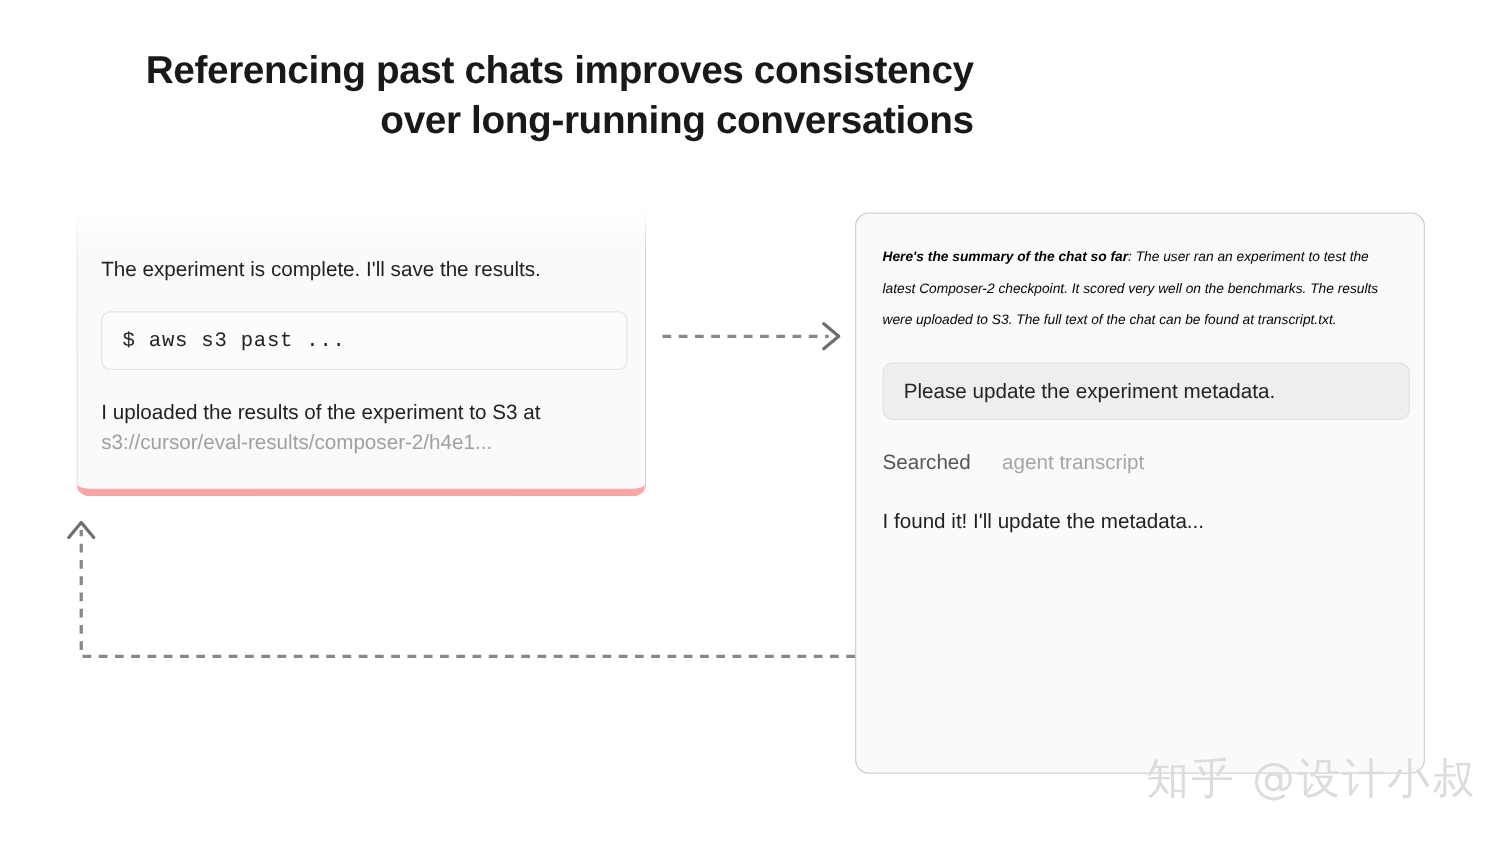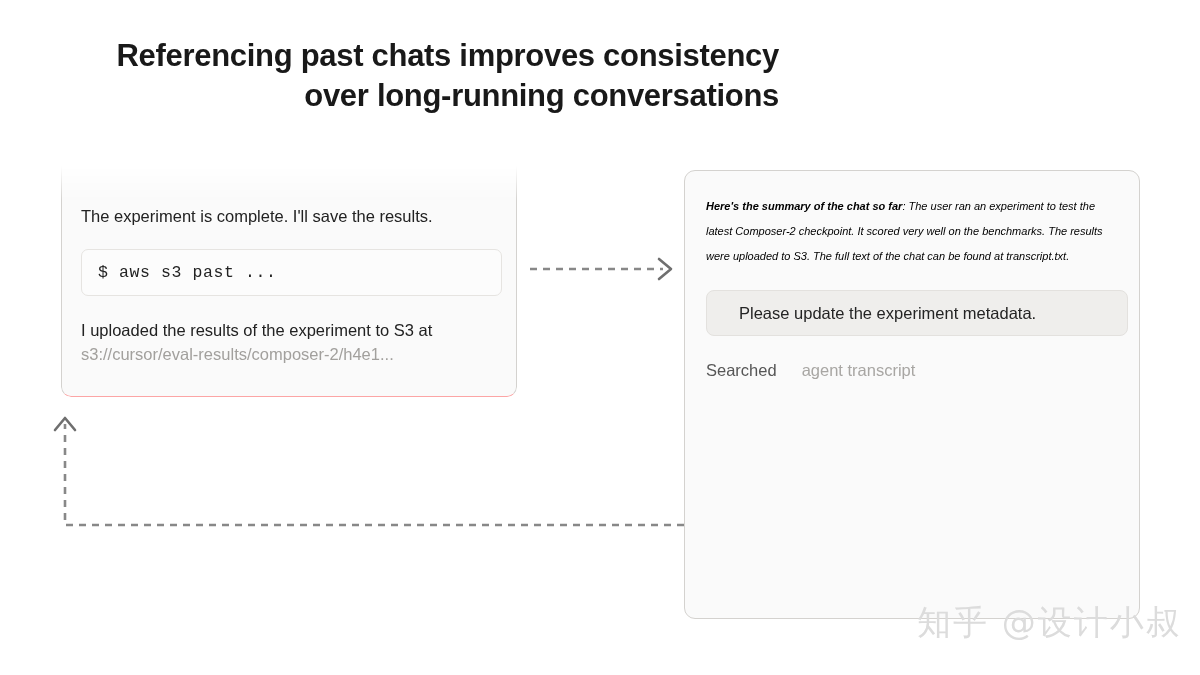--- a/index.html
+++ b/index.html
@@ -52,21 +52,21 @@
   #left-card {
     position: absolute;
     left: 61px;
     top: 166px;
     width: 456px;
     height: 231px;
     box-sizing: border-box;
     background: #fafafa;
     border-left: 1px solid #d4d2cf;
     border-right: 1px solid #d4d2cf;
-    border-bottom: 1px solid #fca5a5;
+    border-bottom: 6px solid #fca5a5;
     border-top: none;
     border-radius: 0 0 10px 10px;
     -webkit-mask-image: linear-gradient(to bottom, rgba(0,0,0,0) 0px, rgba(0,0,0,1) 34px);
     mask-image: linear-gradient(to bottom, rgba(0,0,0,0) 0px, rgba(0,0,0,1) 34px);
     padding-left: 29px;
   }
   #left-card-inner {
     position: absolute;
     left: 0; right: 0; top: 0;
     padding: 38px 19px 0 19px;
@@ -152,21 +152,21 @@
   #user-bubble {
     margin-top: 21px;
     box-sizing: border-box;
     width: 422px;
     min-height: 46px;
     background: #efeeec;
     border: 1px solid #e3e1de;
     border-radius: 8px;
     display: flex;
     align-items: center;
-    padding: 0 32px;
+    padding: 0 16px;
   }
   #user-bubble .bubble-text {
     font-size: 16.5px;
     line-height: 24px;
     color: #242424;
   }
   #recall-msg {
     margin-top: 23px;
     font-size: 16.5px;
     line-height: 25px;
@@ -249,17 +249,18 @@
     <div id="user-bubble">
       <span class="bubble-text">Please update the experiment metadata.</span>
     </div>
 
 
     <div id="search-row">
       <span class="search-label">Searched</span>
       <span class="search-target">agent transcript</span>
     </div>
 
+    <div id="found-msg">I found it! I'll update the metadata...</div>
   </div>
 
   <div id="watermark">知乎 @设计小叔</div>
 
 </div>
 
 </body></html>

